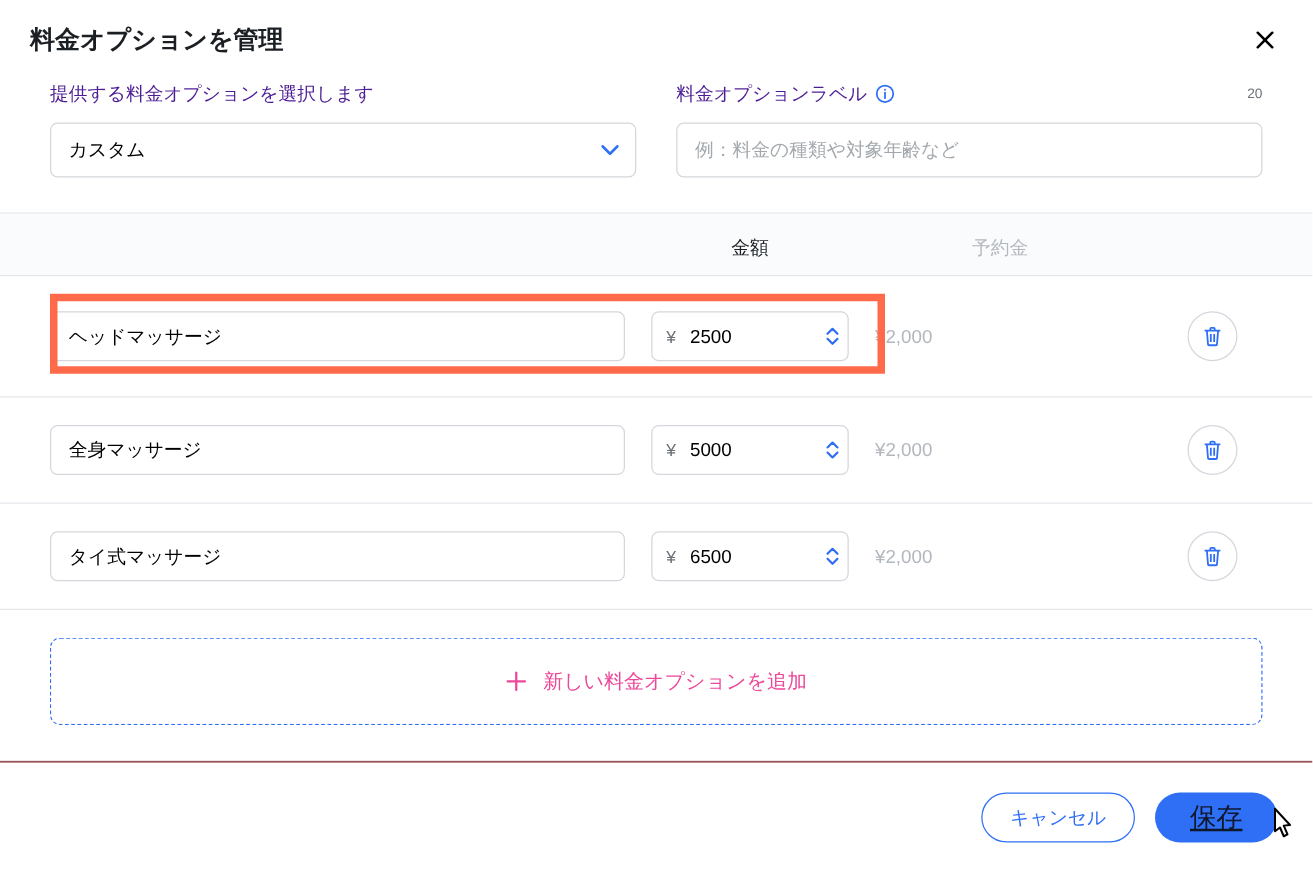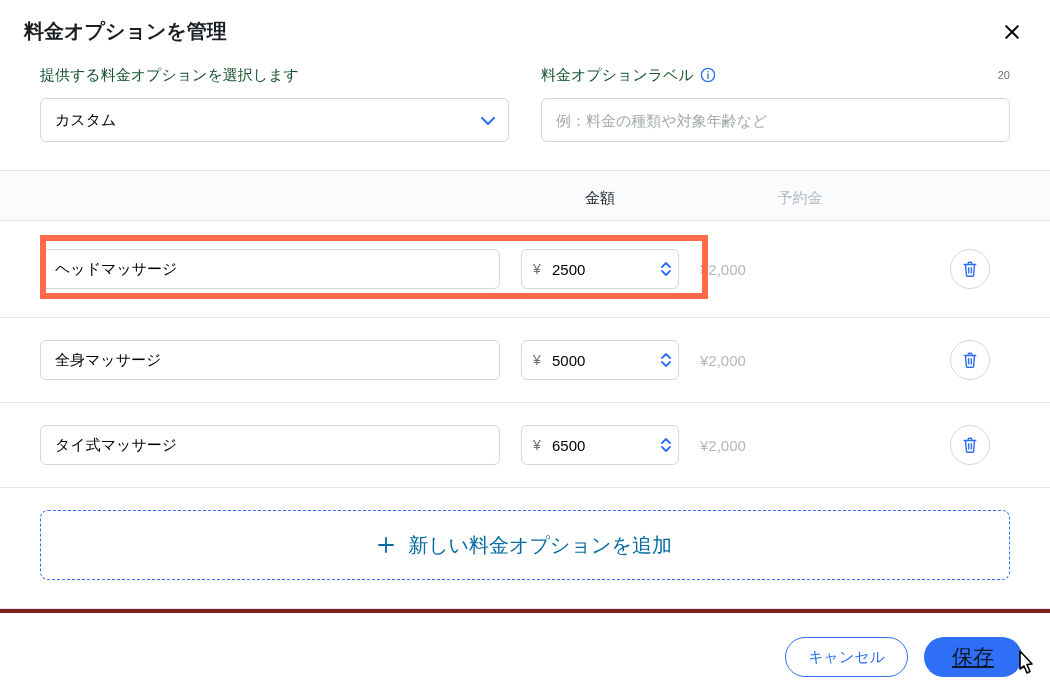--- a/index.html
+++ b/index.html
@@ -5,21 +5,21 @@
   * { box-sizing: border-box; margin: 0; padding: 0; }
   html, body { width: 1050px; height: 696px; font-family: -apple-system, "Helvetica Neue", Arial, "Hiragino Kaku Gothic ProN", "Hiragino Sans", Meiryo, sans-serif; background:#fff; color:#1b1f23; }
   .dialog { width:1050px; }
   .header { display:flex; align-items:flex-start; justify-content:space-between; padding:18px 24px 0 24px; }
   .title { font-size:20px; font-weight:700; }
   .close-btn { background:none; border:none; cursor:pointer; padding:4px; line-height:0; }
   .close-btn svg { width:20px; height:20px; }
   .top-controls { display:flex; gap:32px; padding:18px 40px 28px 40px; }
   .col { flex:1; display:flex; flex-direction:column; }
   .labelrow { display:flex; align-items:center; justify-content:space-between; margin-bottom:12px; min-height:22px; }
-  .fieldlabel { font-size:15px; color:#14532d; display:flex; align-items:center; gap:6px; }
+  .fieldlabel { font-size:15px; color:#4c1d95; display:flex; align-items:center; gap:6px; }
   .counter { color:#6b7177; font-size:11px; }
   .info-icon { width:16px; height:16px; display:inline-flex; color:#2f6ff6; }
   .select { position:relative; }
   .select-input { width:100%; height:44px; border:1px solid #d4d7dc; border-radius:6px; padding:0 40px 0 14px; font-size:15px; background:#fff; text-align:left; cursor:pointer; }
   .select-caret { position:absolute; right:14px; top:50%; transform:translateY(-50%); color:#2f6ff6; pointer-events:none; }
   .text-input { width:100%; height:44px; border:1px solid #d4d7dc; border-radius:6px; padding:0 14px; font-size:15px; }
   .text-input::placeholder { color:#a2a8ad; }
 
   .table { border-top:1px solid #e4e6ea; border-bottom:1px solid #e4e6ea; }
   .thead { display:flex; padding:18px 40px 12px 40px; background:#fafbfc; }
@@ -45,24 +45,24 @@
   .amount-input { width:100%; height:40px; border:1px solid #d4d7dc; border-radius:6px; padding:0 34px 0 30px; font-size:15px; }
   .currency { position:absolute; left:12px; top:50%; transform:translateY(-50%); color:#6b7177; font-size:14px; }
   .stepper { position:absolute; right:8px; top:50%; transform:translateY(-50%); display:flex; flex-direction:column; gap:2px; }
   .stepper button { background:none; border:none; cursor:pointer; padding:0; line-height:0; }
   .stepper svg { width:10px; height:6px; color:#2f6ff6; }
 
   .del-btn { width:40px; height:40px; border-radius:50%; border:1px solid #d4d7dc; background:#fff; display:flex; align-items:center; justify-content:center; cursor:pointer; }
   .del-btn svg { width:18px; height:18px; color:#2f6ff6; fill:none; stroke:currentColor; stroke-width:1.6; }
 
   .add-row { padding:22px 40px 28px 40px; border-top:1px solid #e4e6ea; }
-  .add-btn { width:100%; height:70px; border:1px dashed #2f6ff6; border-radius:8px; background:#fff; color:#0369a1; font-size:20px; display:flex; align-items:center; justify-content:center; gap:14px; cursor:pointer; }
+  .add-btn { width:100%; height:70px; border:1px dashed #2f6ff6; border-radius:8px; background:#fff; color:#ec4899; font-size:16px; display:flex; align-items:center; justify-content:center; gap:14px; cursor:pointer; }
   .add-btn svg { width:16px; height:16px; }
 
-  .footer { display:flex; justify-content:flex-end; gap:16px; padding:24px 28px 0 28px; border-top:4px solid #7f1d1d; position:relative; }
+  .footer { display:flex; justify-content:flex-end; gap:16px; padding:24px 28px 0 28px; border-top:1px solid #7f1d1d; position:relative; }
   .btn-secondary { height:40px; padding:0 22px; border-radius:20px; border:1px solid #2f6ff6; background:#fff; color:#2f6ff6; font-size:15px; cursor:pointer; }
   .btn-primary { height:40px; padding:0 28px; border-radius:20px; border:none; background:#2f6ff6; color:#0f172a; font-size:21px; cursor:pointer;text-decoration:underline; }
 
   .cursor { position:absolute; right:8px; bottom:-6px; pointer-events:none; }
   .cursor svg { width:32px; height:32px; }
 </style>
 </head>
 <body>
 
 <div class="dialog">

